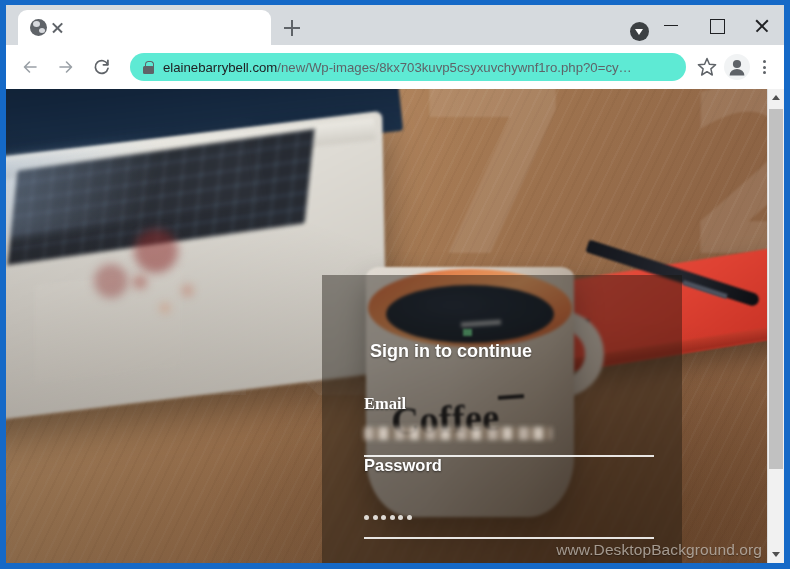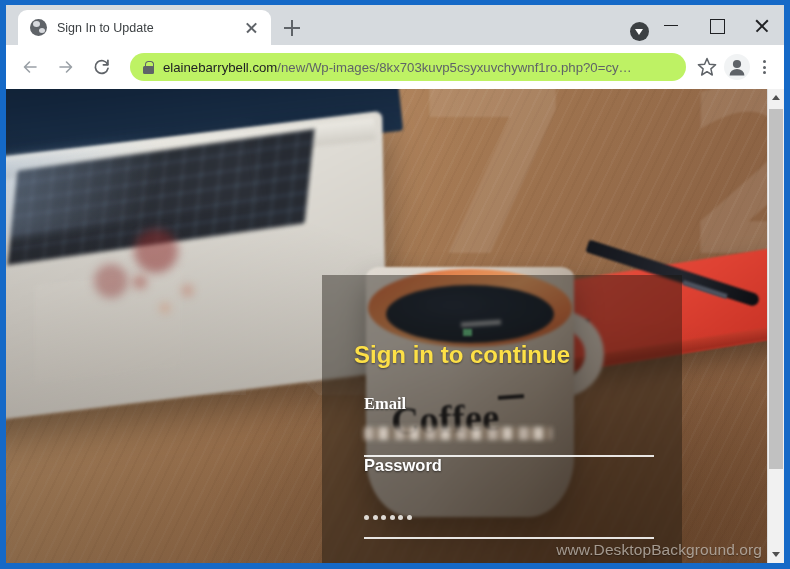--- a/index.html
+++ b/index.html
@@ -184,21 +184,21 @@
     position: relative;
     margin-right: 4px;
     cursor: pointer;
   }
 
   .arrow-svg { position: absolute; left: 6px; top: 6px; }
 
   .omnibox {
     flex: 1 1 auto;
     height: 28px;
-    background: #bef264;
+    background: #5eead4;
     border-radius: 14px;
     display: flex;
     align-items: center;
     padding: 0 12px;
     margin: 0 6px 0 8px;
     min-width: 0;
   }
 
   .lock-icon {
     flex: 0 0 12px;
@@ -544,24 +544,24 @@
   .signin-panel {
     position: absolute;
     left: 316px; top: 186px;
     width: 360px; height: 288px;
     background: rgba(25,18,12,0.42);
     backdrop-filter: blur(1px);
   }
 
   .signin-title {
     position: absolute;
-    left: 32px; top: 66px;
-    font-size: 24px;
+    left: 48px; top: 66px;
+    font-size: 18px;
     font-weight: 700;
-    color: #fde047;
+    color: #ffffff;
     white-space: nowrap;
     text-shadow: 0 1px 2px rgba(0,0,0,0.45);
   }
 
   .field-label {
     position: absolute;
     left: 42px;
     font-size: 16.5px;
     font-weight: 700;
     color: #ffffff;
@@ -663,21 +663,20 @@
 </head>
 <body>
 
 <div class="window-frame">
   <div class="browser">
 
     <div class="tabstrip">
 
       <div class="tab">
         <span class="tab-favicon"></span>
-        <span class="tab-title">Sign In to Update</span>
         <span class="tab-close"></span>
       </div>
 
       <div class="new-tab"></div>
 
       <div class="download-chip"></div>
 
       <div class="wc wc-min"></div>
       <div class="wc wc-max"></div>
       <div class="wc wc-close"></div>

